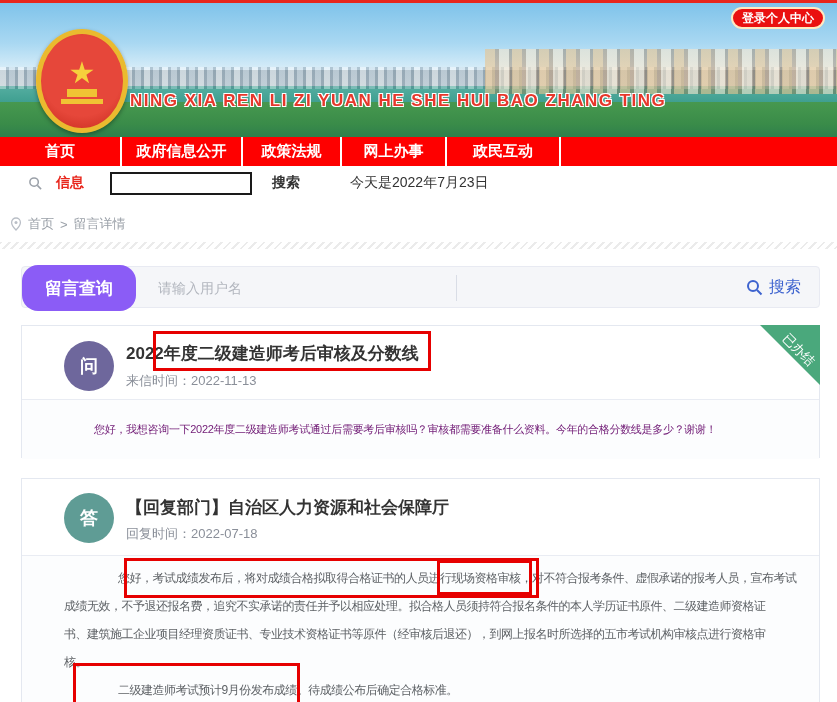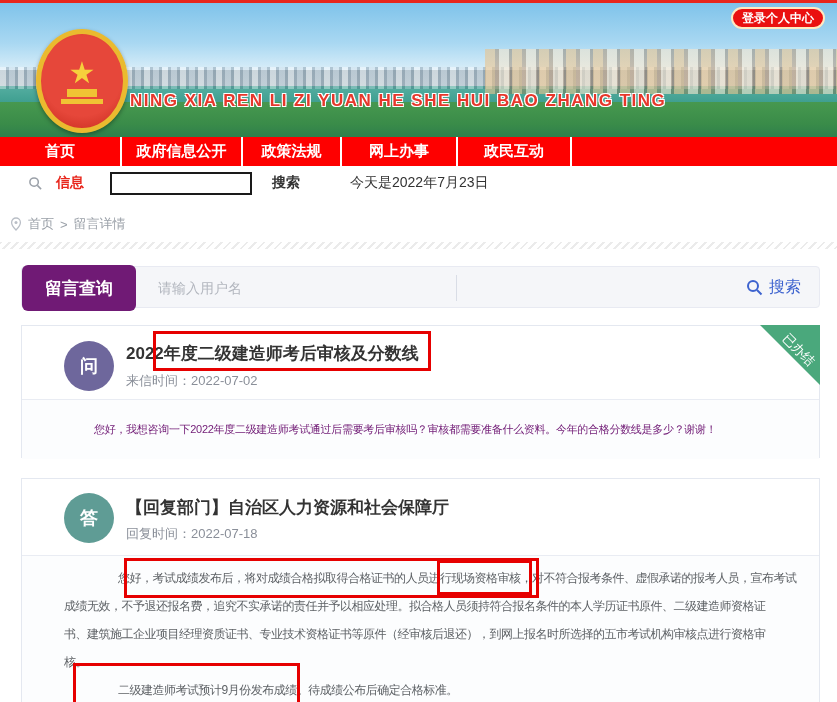--- a/index.html
+++ b/index.html
@@ -46,22 +46,22 @@
   .today{margin-left:50px;color:#333;font-size:14px;}
   
   .crumb-row{display:flex;align-items:center;height:22px;margin-top:13px;padding-left:10px;
     color:#9aa0a8;font-size:13px;}
   .crumb-row span{margin-left:6px;}
   .hatch{height:7px;margin-top:7px;
     background:repeating-linear-gradient(135deg,#ebebeb 0 2px,#ffffff 2px 6px);}
   
   .query-bar{position:absolute;left:21px;top:266px;width:799px;height:42px;background:#f5f6f9;
     border:1px solid #e8eaf2;border-radius:4px;box-sizing:border-box;}
-  .query-tab{position:absolute;left:0;top:-2px;width:114px;height:46px;background:#701a75;
-    border-radius:6px;color:#fff;font-size:17px;font-weight:bold;display:flex;align-items:center;
+  .query-tab{position:absolute;left:0;top:-2px;width:114px;height:46px;background:#8b5cf6;
+    border-radius:16px;color:#fff;font-size:17px;font-weight:bold;display:flex;align-items:center;
     justify-content:center;cursor:pointer;}
   .q-input{position:absolute;top:0;height:40px;border:none;background:transparent;outline:none;
     font-size:14px;color:#333;font-family:inherit;}
   .q-input::placeholder{color:#b2b6be;}
   .q-user{left:134px;width:280px;}
   .q-code{left:454px;width:240px;}
   .q-divider{position:absolute;left:434px;top:8px;width:1px;height:26px;background:#d9dde6;}
   .q-search{position:absolute;right:18px;top:0;height:40px;display:flex;align-items:center;
     color:#3d63cf;font-size:16px;cursor:pointer;}
   .q-search span{margin-left:6px;}
@@ -115,21 +115,21 @@
       <div class="gate2"></div>
     </div>
     <div class="site-sub">NING XIA REN LI ZI YUAN HE SHE HUI BAO ZHANG TING</div>
     <div class="login-btn">登录个人中心</div>
   </div>
 
   <div class="nav">
     <div class="nav-item" style="width:122px">首页</div>
     <div class="nav-item" style="width:121px">政府信息公开</div>
     <div class="nav-item" style="width:99px">政策法规</div>
-    <div class="nav-item" style="width:116px">网上办事</div>
+    <div class="nav-item" style="width:105px">网上办事</div>
     <div class="nav-item" style="width:114px">政民互动</div>
     <div class="nav-fill"></div>
   </div>
 
   <div class="search-row">
     <svg class="mag" width="15" height="15" viewBox="0 0 16 16">
       <circle cx="6.5" cy="6.5" r="4.5" fill="none" stroke="#9aa0a8" stroke-width="1.6"></circle>
       <line x1="10" y1="10" x2="14" y2="14" stroke="#9aa0a8" stroke-width="1.6"></line>
     </svg>
     <span class="info-label">信息</span>
@@ -159,21 +159,21 @@
         <line x1="11" y1="11" x2="15.5" y2="15.5" stroke="#3d63cf" stroke-width="2"></line>
       </svg>
       <span>搜索</span>
     </div>
   </div>
 
   <div class="card q-card">
     <div class="card-header">
       <div class="badge q-badge">问</div>
       <div class="card-title">2022年度二级建造师考后审核及分数线</div>
-      <div class="card-time"><span>来信时间：</span><span>2022-07-02</span></div>
+      <div class="card-time"><span>来信时间：</span><span>2022-11-13</span></div>
       <div class="ribbon"></div>
       <div class="ribbon-text">已办结</div>
     </div>
     <div class="q-content">您好，我想咨询一下2022年度二级建造师考试通过后需要考后审核吗？审核都需要准备什么资料。今年的合格分数线是多少？谢谢！</div>
   </div>
 
   <div class="card a-card">
     <div class="card-header">
       <div class="badge a-badge">答</div>
       <div class="card-title">【回复部门】自治区人力资源和社会保障厅</div>

